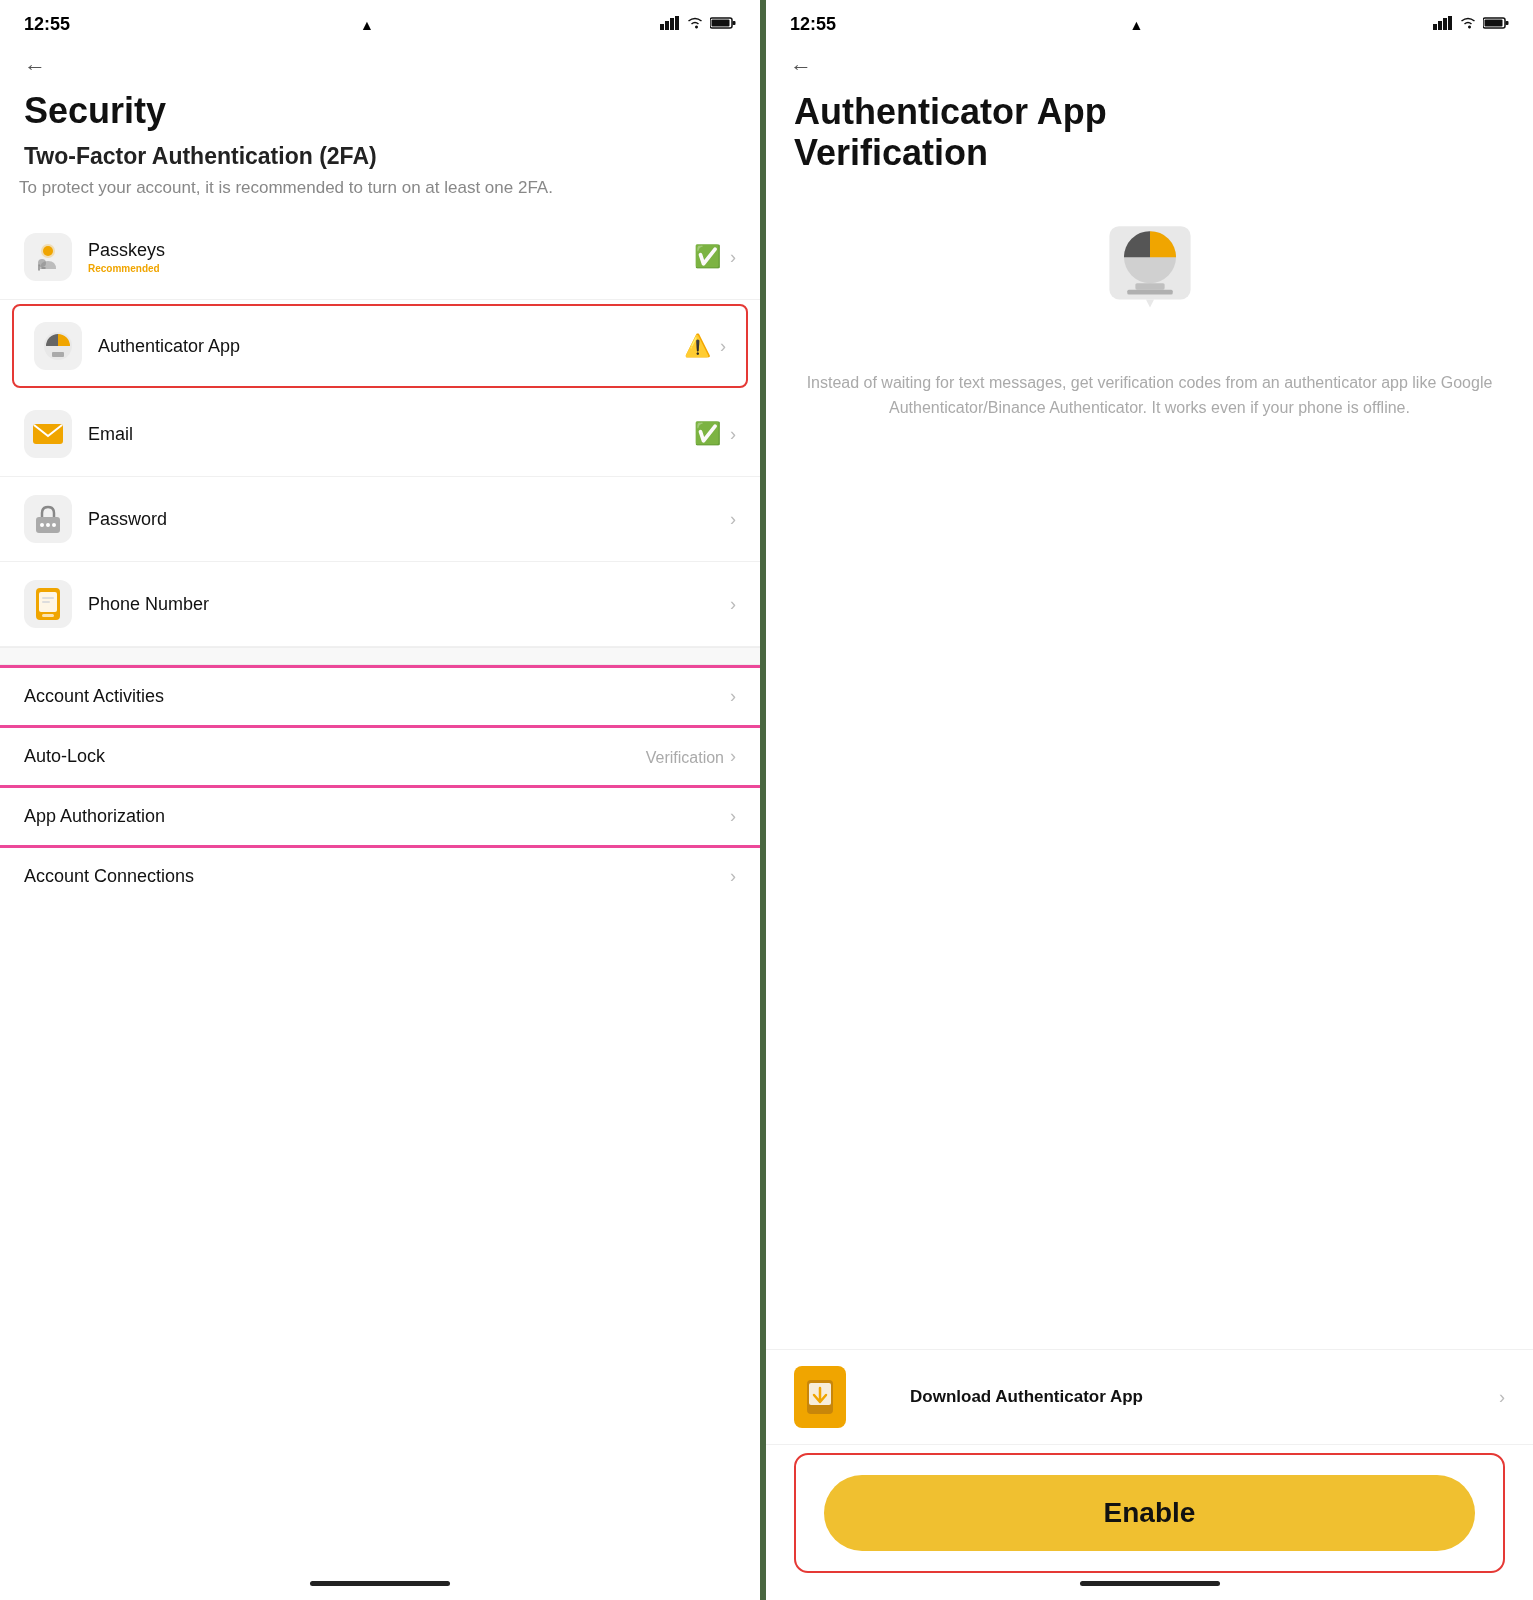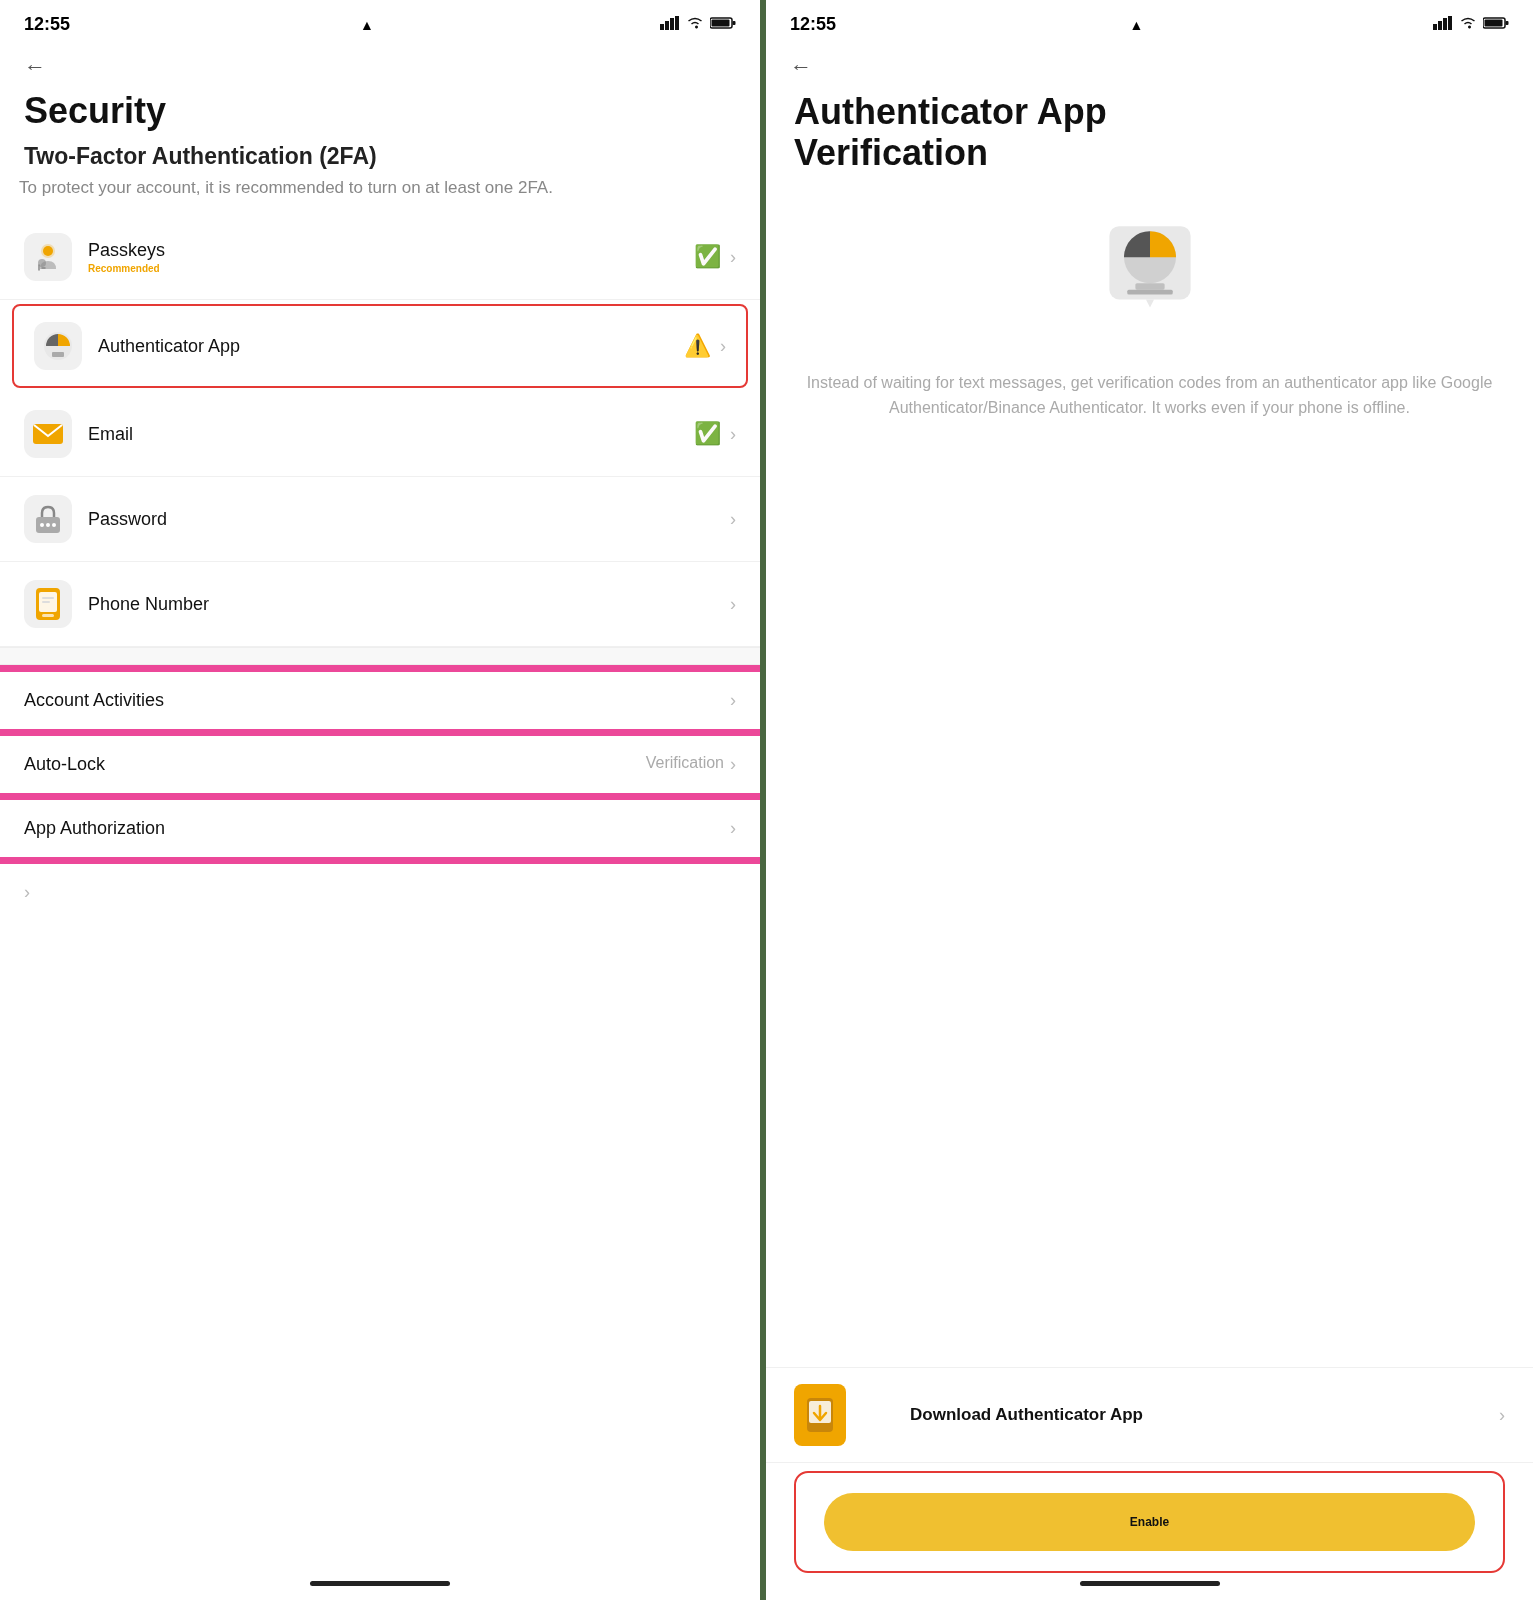--- a/index.html
+++ b/index.html
@@ -134,23 +134,23 @@
     .item-status.yellow { color: #f0a500; }
 
     .chevron {
       color: #bbb;
       font-size: 18px;
     }
 
     
     .separator-row {
       display: flex;
-      align-items: flex-start;
+      align-items: flex-end;
       padding: 18px 24px;
-      border-top: 7px solid #ec4899;
+      border-top: 3px solid #ec4899;
       cursor: pointer;
     }
 
     .separator-row .row-label {
       flex: 1;
       font-size: 18px;
       font-weight: 500;
       color: #111;
     }
 
@@ -232,21 +232,21 @@
       margin: 8px 28px;
       border-radius: 14px;
     }
 
     .enable-btn {
       width: 100%;
       background: #f0c030;
       border: none;
       border-radius: 50px;
       padding: 22px;
-      font-size: 12px;
+      font-size: 28px;
       font-weight: 700;
       color: #111;
       cursor: pointer;
       text-align: center;
     }
 
     .section-gap {
       height: 18px;
       background: #f8f8f8;
       border-top: 1px solid #eee;
@@ -378,20 +378,21 @@
     <span class="row-value">Verification</span>
     <span class="chevron">›</span>
   </div>
 
   <div class="separator-row">
     <span class="row-label">App Authorization</span>
     <span class="chevron">›</span>
   </div>
 
   <div class="separator-row">
+    <span class="row-label">Account Connections</span>
     <span class="chevron">›</span>
   </div>
 
   <div class="spacer"></div>
   <div class="home-indicator"></div>
 </div>
 
 <div class="right-panel">
 
   <div class="status-bar">

